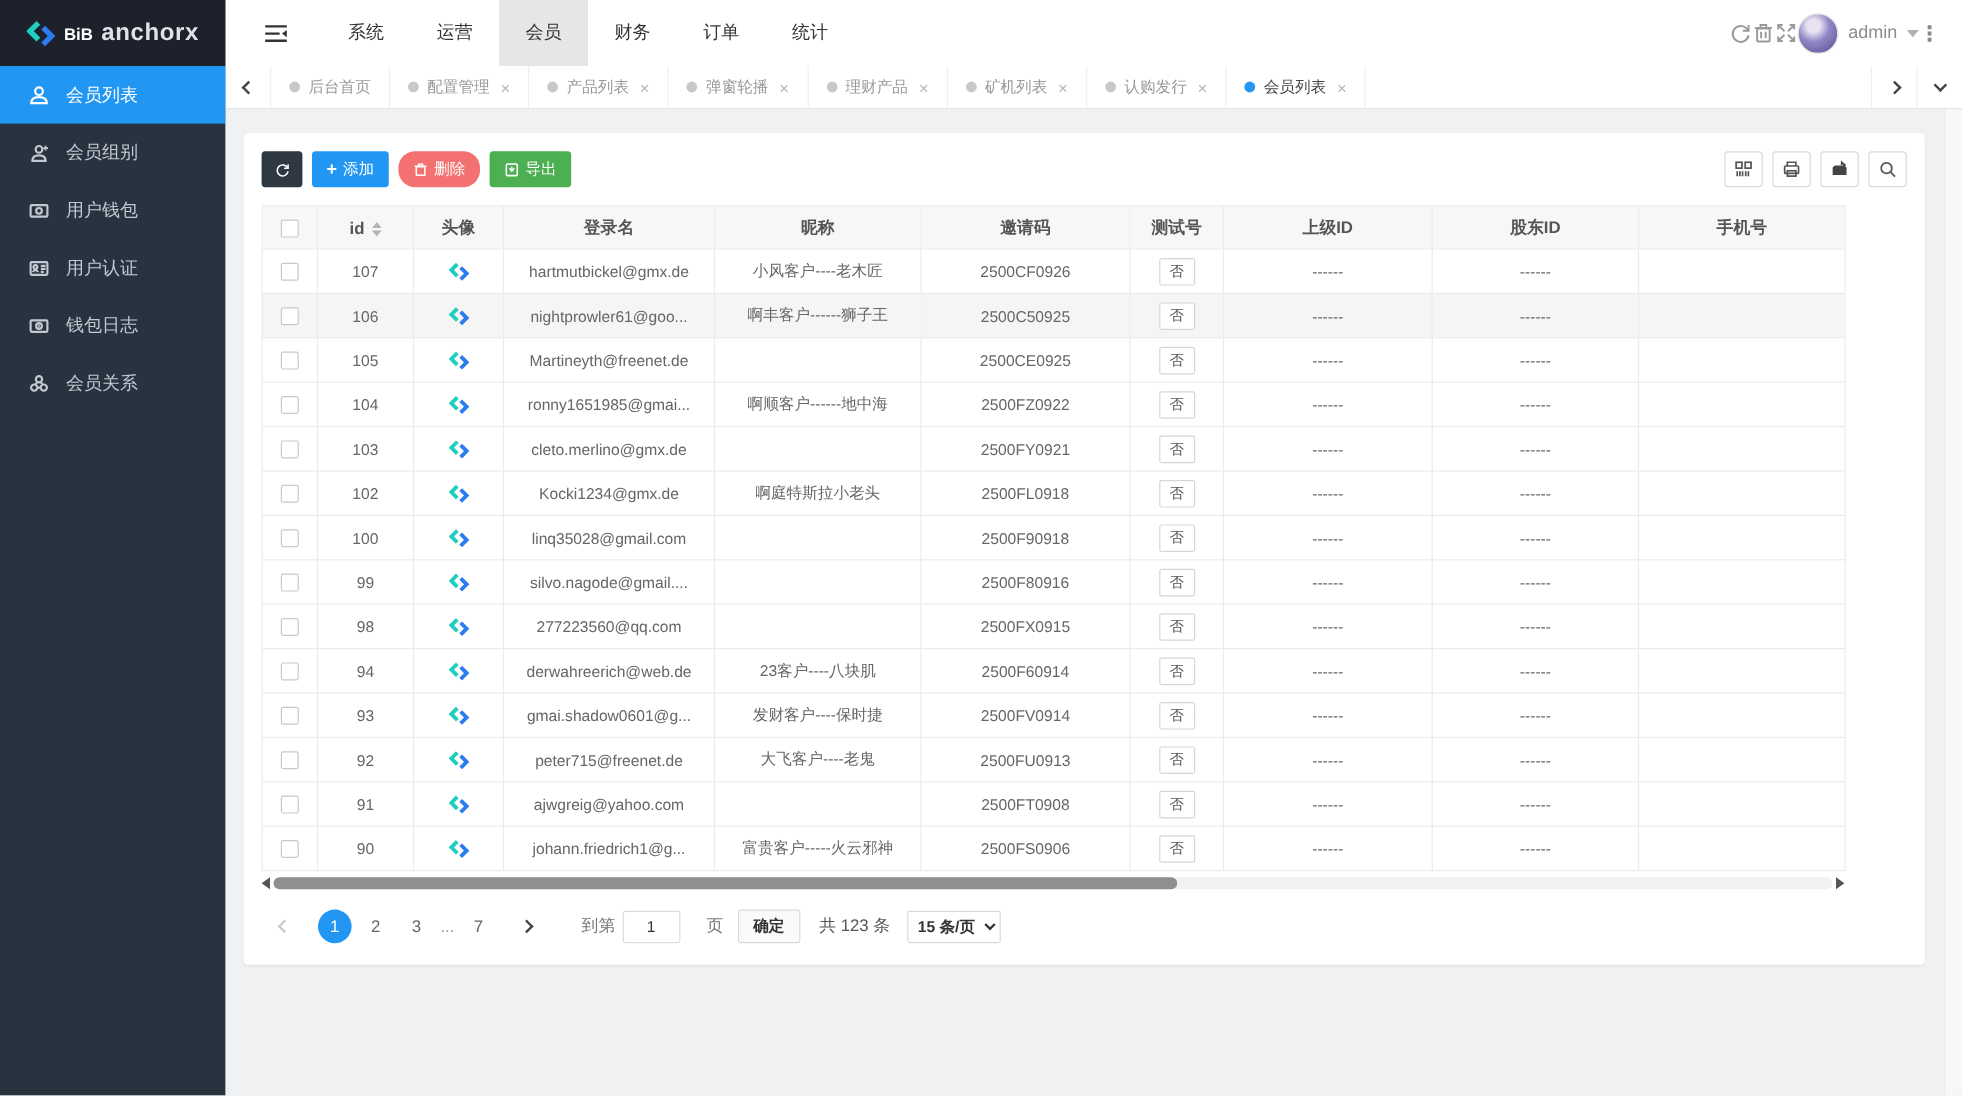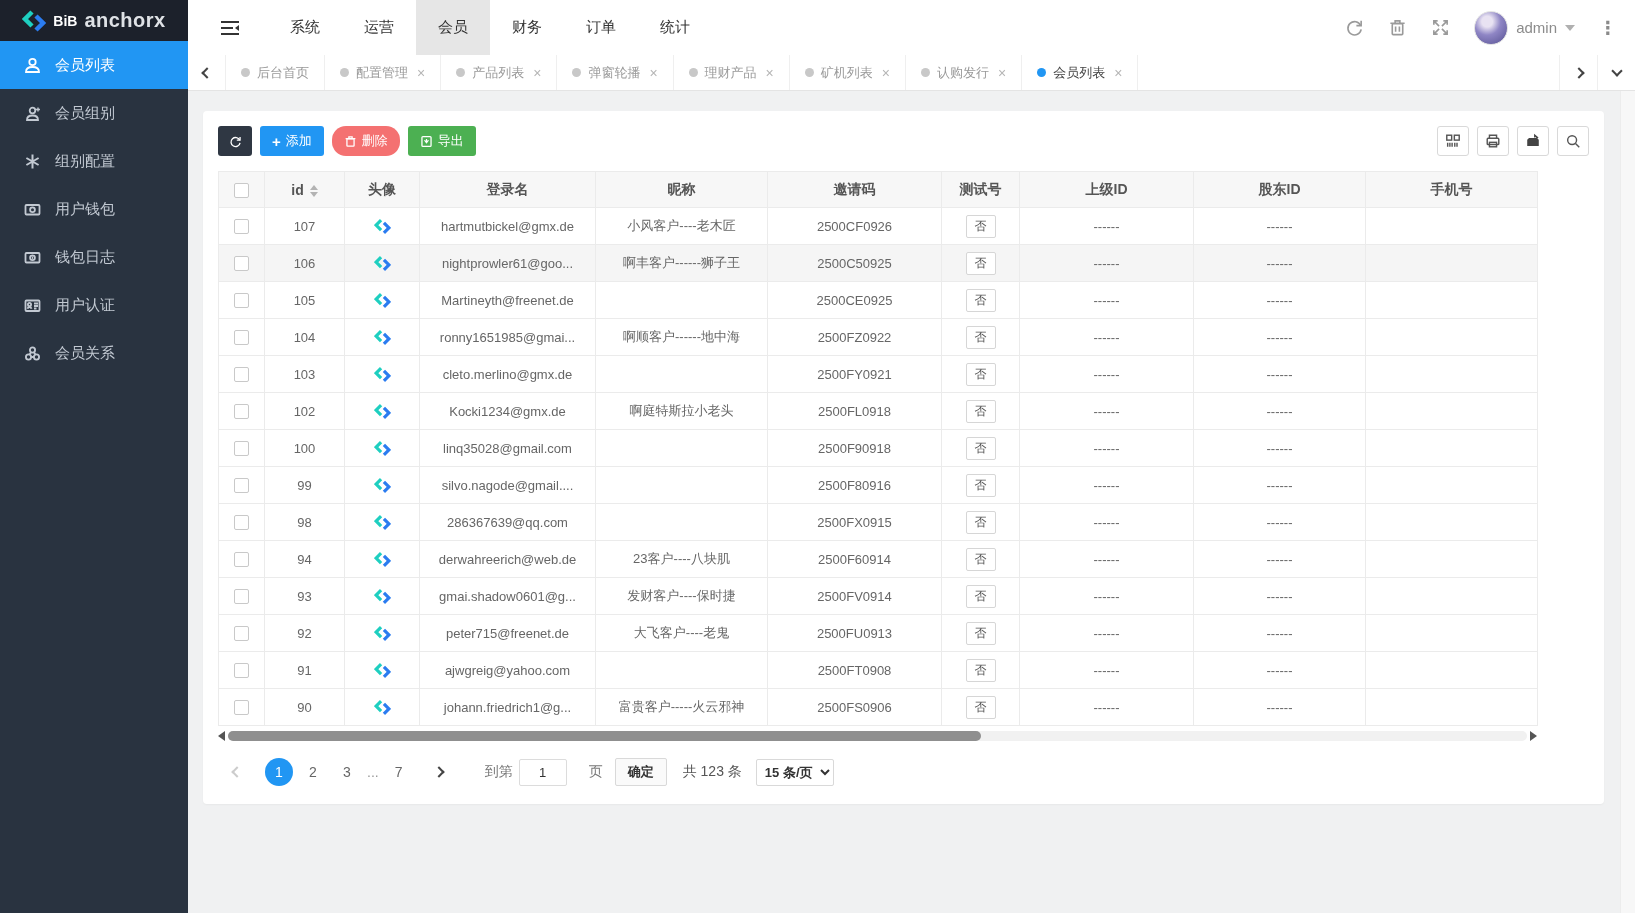--- a/index.html
+++ b/index.html
@@ -2,40 +2,40 @@
 <html><head>
 <meta charset="utf-8">
 <style>
   * { margin:0; padding:0; box-sizing:border-box; }
   html,body { width:1635px; height:913px; overflow:hidden; background:#f0f1f2;
     font-family:"Liberation Sans","DejaVu Sans",sans-serif; font-size:14px; color:#555; }
   .app { display:flex; width:1635px; height:913px; }
 
   
   .sidebar { width:188px; min-width:188px; background:#293340; height:100%; }
-  .logo { height:41px; background:#1c212b; display:flex; align-items:center; justify-content:center; gap:7px; }
+  .logo { height:55px; background:#1c212b; display:flex; align-items:center; justify-content:center; gap:7px; }
   .logo .bib { color:#fff; font-weight:bold; font-size:14px; }
   .logo .appname { color:#dfe2e6; font-weight:bold; font-size:20px; letter-spacing:0.5px; }
   .side-item { height:48px; display:flex; align-items:center; padding-left:24px; gap:14px;
     color:#c2c9d2; font-size:15px; cursor:pointer; }
   .side-item.active { background:#2196f3; color:#fff; }
   .side-item svg { width:17px; height:17px; stroke:#c2c9d2; fill:none; stroke-width:1.8; }
   .side-item.active svg { stroke:#fff; }
 
   
   .main { flex:1; display:flex; flex-direction:column; min-width:0; }
 
   
   .topbar { height:55px; background:#fff; display:flex; align-items:center; }
   .menu-toggle { margin:0 28px 0 32px; cursor:pointer; display:flex; }
   .menu-toggle svg { width:20px; height:18px; stroke:#333; stroke-width:2; }
   .topnav { display:flex; height:55px; }
   .nav-item { padding:0 22px; display:flex; align-items:center; font-size:15px; color:#333; cursor:pointer; }
   .nav-item.active { background:#e6e6e6; }
-  .topbar-right { margin-left:auto; display:flex; align-items:center; gap:24px; padding-right:18px; }
+  .topbar-right { margin-left:auto; display:flex; align-items:center; padding-right:18px; }
   .tb-icon { cursor:pointer; display:flex; }
   .tb-icon svg { width:19px; height:19px; stroke:#9a9a9a; fill:none; stroke-width:1.7; }
   .userbox { display:flex; align-items:center; gap:8px; cursor:pointer; }
   .avatar { width:34px; height:34px; border-radius:50%;
     background:radial-gradient(circle at 38% 30%, #e8e2f2 0 18%, #8f86c5 45%, #6f68a8 75%, #5d5796); border:1px solid #e2e2e2; }
   .username { color:#8c8c8c; font-size:15px; }
   .caret-down { width:0; height:0; border-left:5px solid transparent; border-right:5px solid transparent; border-top:6px solid #b0b0b0; }
   .dots { color:#8a8a8a; font-size:18px; font-weight:bold; cursor:pointer; line-height:1; }
 
   
@@ -138,46 +138,40 @@
         <div class="side-item">
           <svg viewBox="0 0 17 17">
             <circle cx="8.5" cy="5.5" r="2.8"></circle>
             <path d="M3 15c0-3 2.4-4.5 5.5-4.5S14 12 14 15z"></path>
             <path d="M12 4.5h4M14 2.5v4" stroke-width="1.4"></path>
           </svg>
           <span>会员组别</span>
         </div>
         <div class="side-item">
           <svg viewBox="0 0 17 17">
-            <path d="M8.5 1.5v14M2.4 5l12.2 7M14.6 5L2.4 12" stroke-width="2"></path>
-          </svg>
-          <span>组别配置</span>
-        </div>
-        <div class="side-item">
-          <svg viewBox="0 0 17 17">
             <rect x="1.5" y="4" width="14" height="9.5" rx="1"></rect>
             <circle cx="8.5" cy="8.7" r="2.4"></circle>
           </svg>
           <span>用户钱包</span>
+        </div>
+        <div class="side-item">
+          <svg viewBox="0 0 17 17">
+            <rect x="1.5" y="3.5" width="14" height="10.5" rx="1"></rect>
+            <circle cx="5.5" cy="7.5" r="1.6"></circle>
+            <path d="M3.5 11.8c.4-1.3 1.1-1.8 2-1.8s1.6.5 2 1.8M10 6.5h4M10 9h4M10 11.5h2.5"></path>
+          </svg>
+          <span>用户认证</span>
         </div>
         <div class="side-item">
           <svg viewBox="0 0 17 17">
             <rect x="1.5" y="4" width="14" height="9.5" rx="1"></rect>
             <circle cx="8.5" cy="8.7" r="2.4"></circle>
             <path d="M8.5 7.5v2.4" stroke-width="1.3"></path>
           </svg>
           <span>钱包日志</span>
-        </div>
-        <div class="side-item">
-          <svg viewBox="0 0 17 17">
-            <rect x="1.5" y="3.5" width="14" height="10.5" rx="1"></rect>
-            <circle cx="5.5" cy="7.5" r="1.6"></circle>
-            <path d="M3.5 11.8c.4-1.3 1.1-1.8 2-1.8s1.6.5 2 1.8M10 6.5h4M10 9h4M10 11.5h2.5"></path>
-          </svg>
-          <span>用户认证</span>
         </div>
         <div class="side-item">
           <svg viewBox="0 0 17 17">
             <circle cx="8.5" cy="5" r="2.6"></circle>
             <circle cx="4.5" cy="12" r="2.6"></circle>
             <circle cx="12.5" cy="12" r="2.6"></circle>
             <path d="M7 7.5l-1.5 2M10 7.5l1.5 2M7 12h3"></path>
           </svg>
           <span>会员关系</span>
         </div>
@@ -491,21 +485,21 @@
                   <td>------</td>
                   <td></td>
                 </tr>
                 <tr>
                   <td><span class="cb"></span></td>
                   <td>98</td>
                   <td><svg class="avatar-logo" viewBox="0 0 24 24">
                       <path d="M10 3 L3 10 L10 17" stroke="#1ecfc0" stroke-width="4.5" fill="none"></path>
                       <path d="M14 7 L21 14 L14 21" stroke="#2b7cf0" stroke-width="4.5" fill="none"></path>
                     </svg></td>
-                  <td>286367639@qq.com</td>
+                  <td>277223560@qq.com</td>
                   <td></td>
                   <td>2500FX0915</td>
                   <td><span class="badge">否</span></td>
                   <td>------</td>
                   <td>------</td>
                   <td></td>
                 </tr>
                 <tr>
                   <td><span class="cb"></span></td>
                   <td>94</td>

